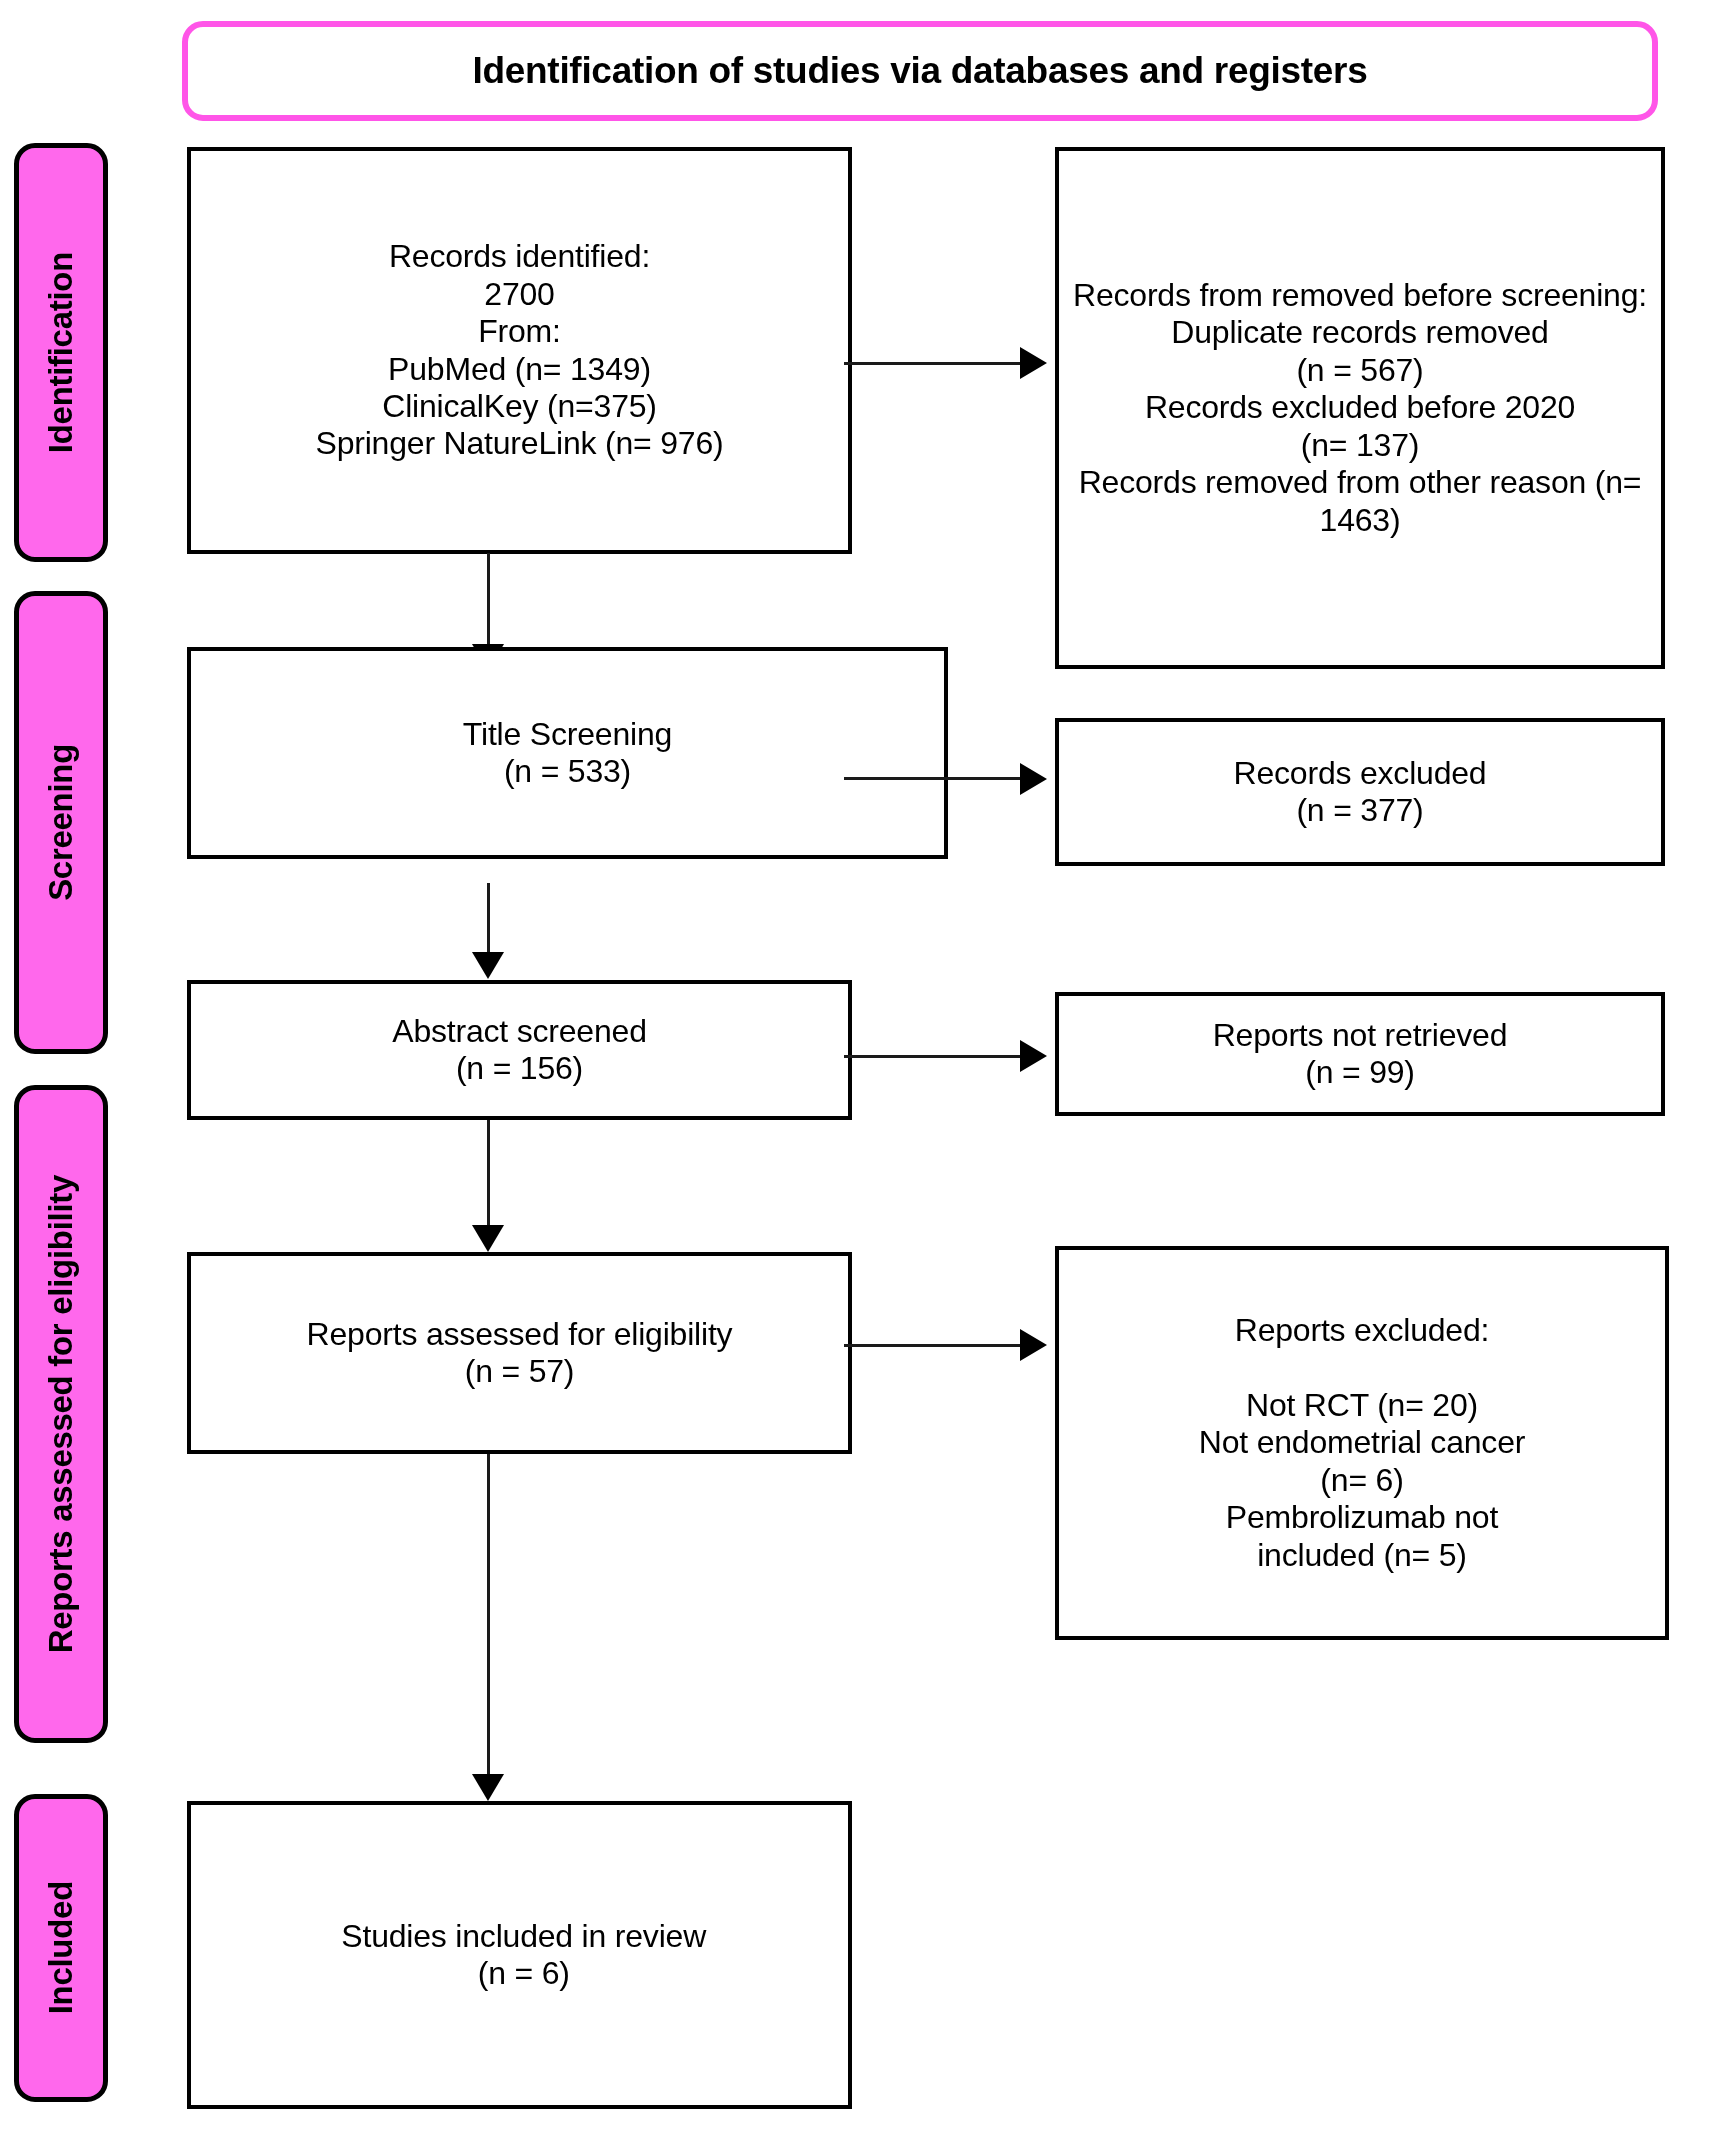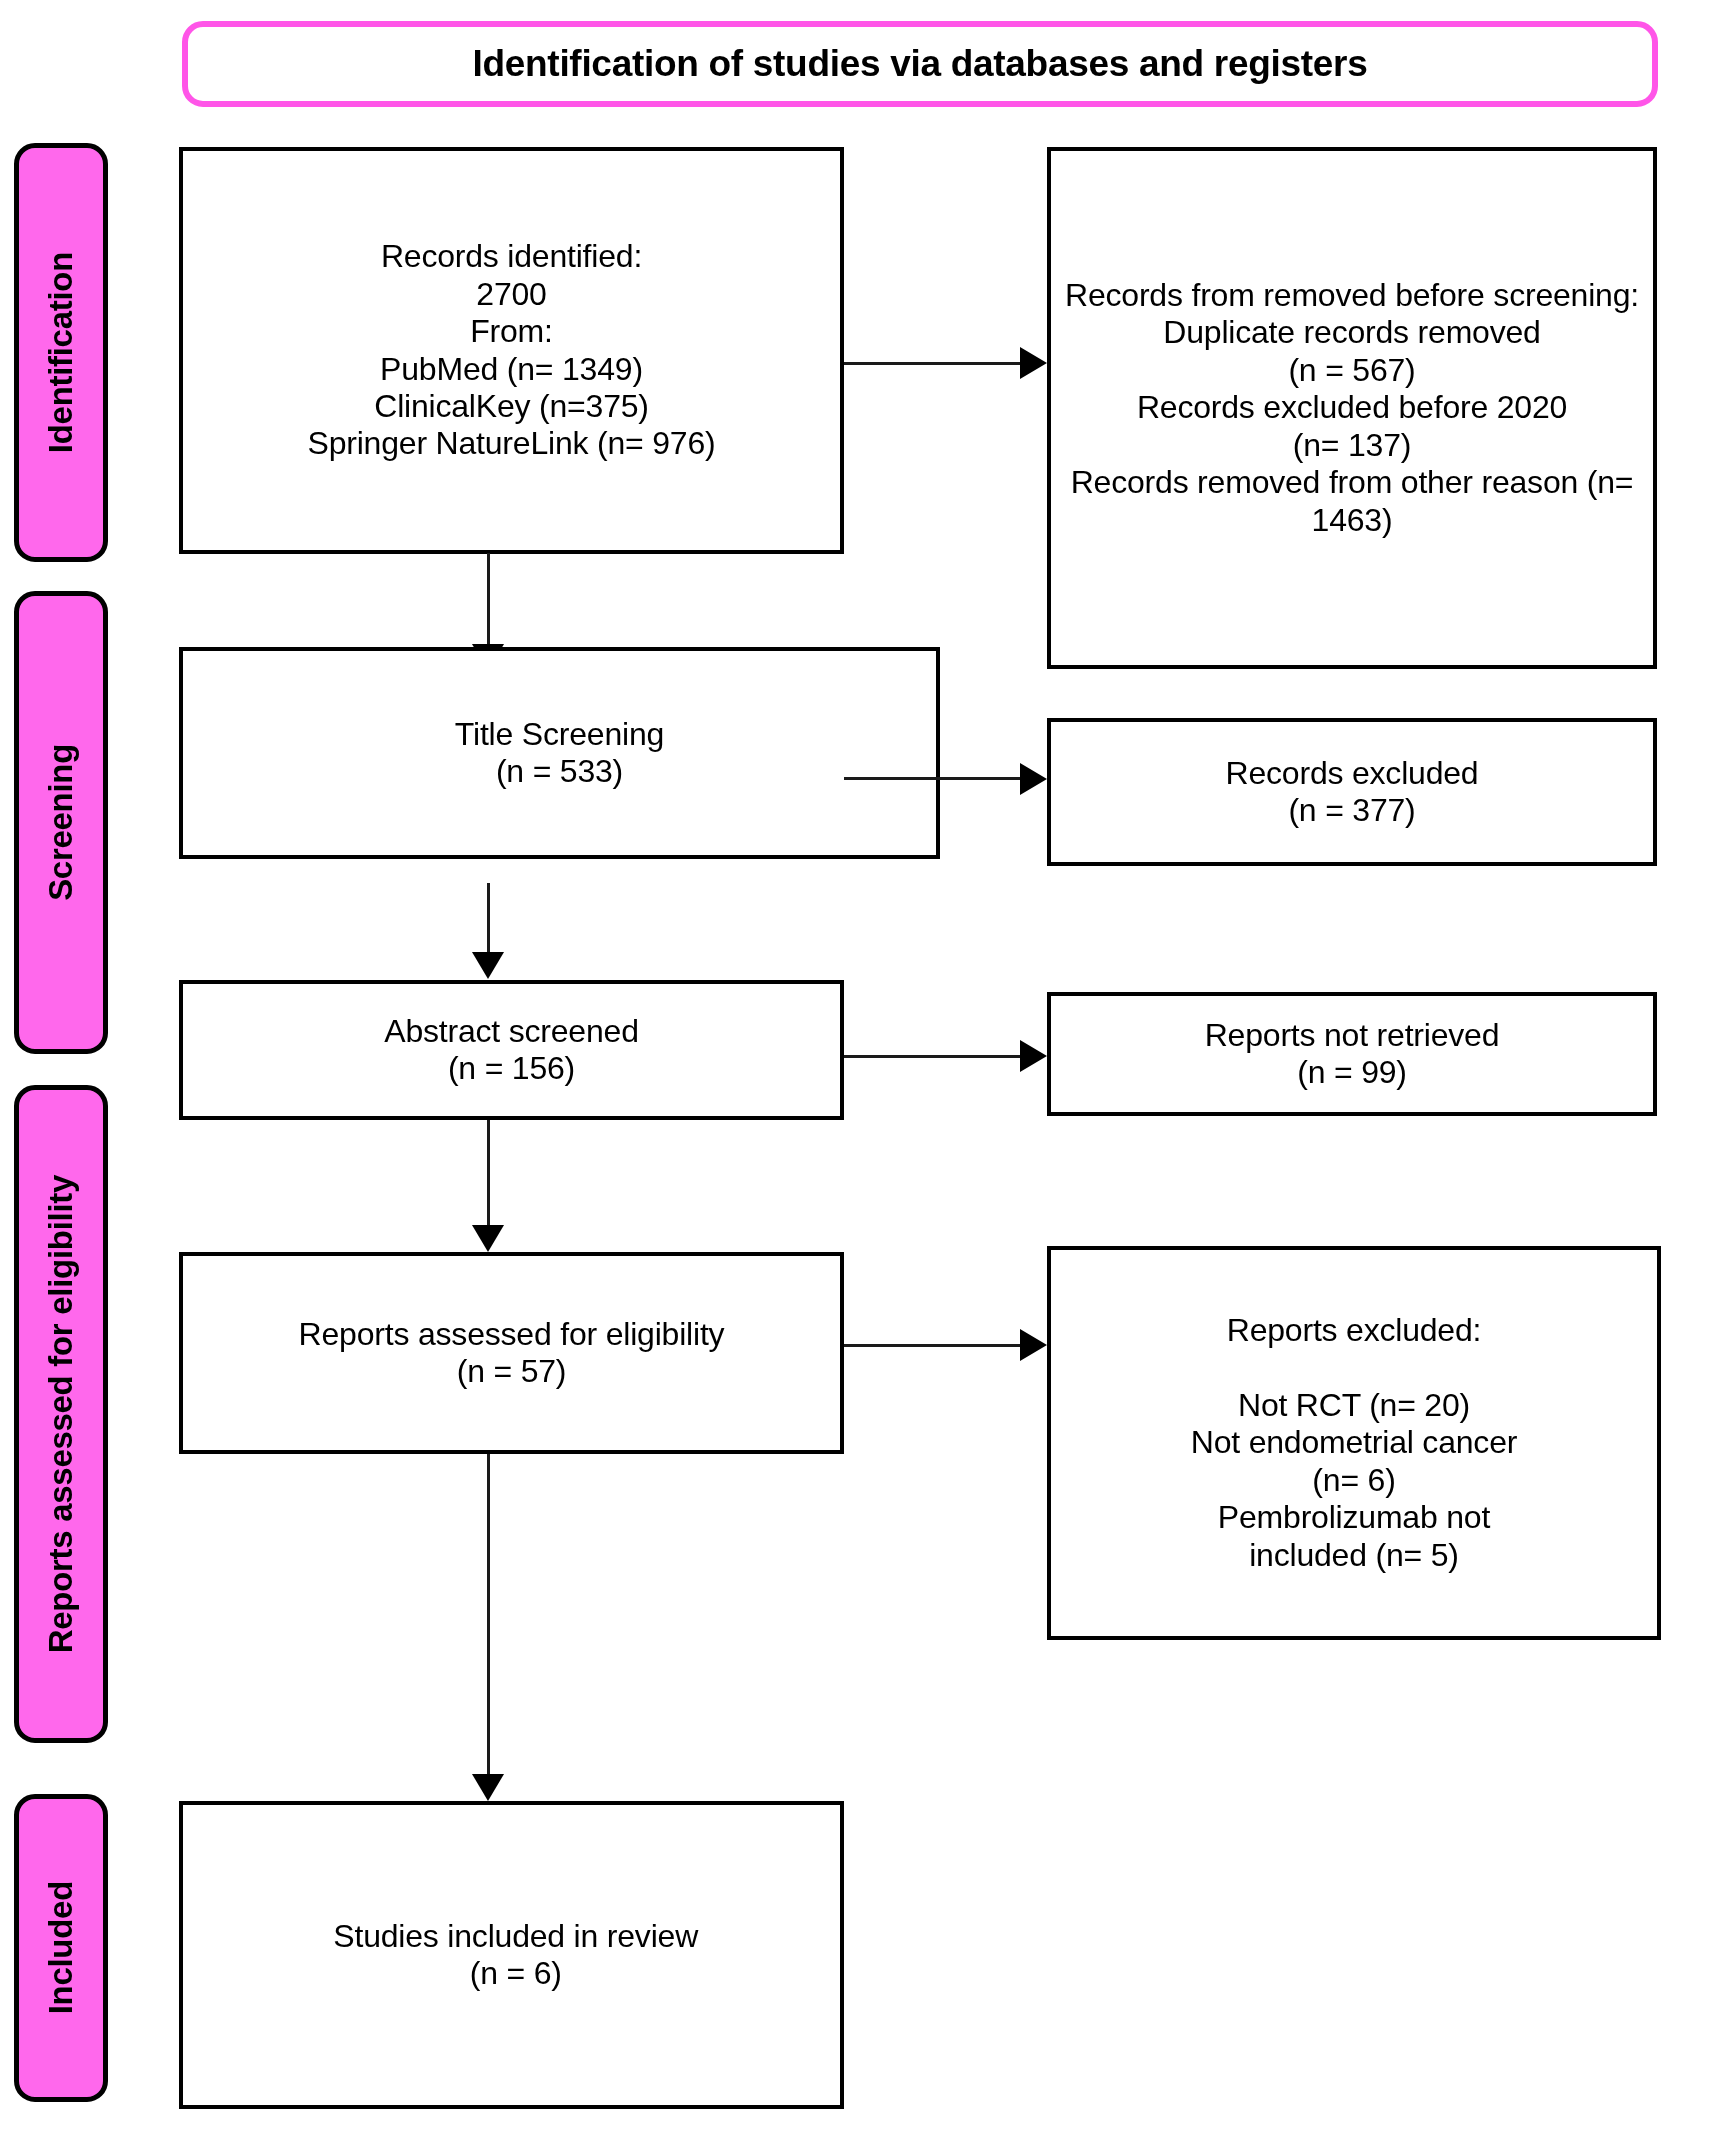--- a/index.html
+++ b/index.html
@@ -17,21 +17,21 @@
     background: #ffffff;
     overflow: hidden;
   }
 
   
   .title-banner {
     position: absolute;
     left: 182px;
     top: 21px;
     width: 1476px;
-    height: 86px;
+    height: 100px;
     border: 6.8px solid #ff55e8;
     border-radius: 21px;
     background: #ffffff;
     box-sizing: border-box;
     display: flex;
     align-items: center;
     justify-content: center;
   }
   .title-banner-text {
     font-size: 37px;
@@ -68,20 +68,21 @@
   
   .flow-box {
     position: absolute;
     background: #ffffff;
     border: 4.3px solid #000000;
     box-sizing: border-box;
     display: flex;
     align-items: center;
     justify-content: center;
     padding: 8.6px 13.6px;
+    margin-left: 8px;
   }
   .flow-box-text {
     font-size: 32px;
     color: #000000;
     text-align: center;
     line-height: 1.17;
     white-space: pre-line;
     letter-spacing: -0.2px;
   }
 

